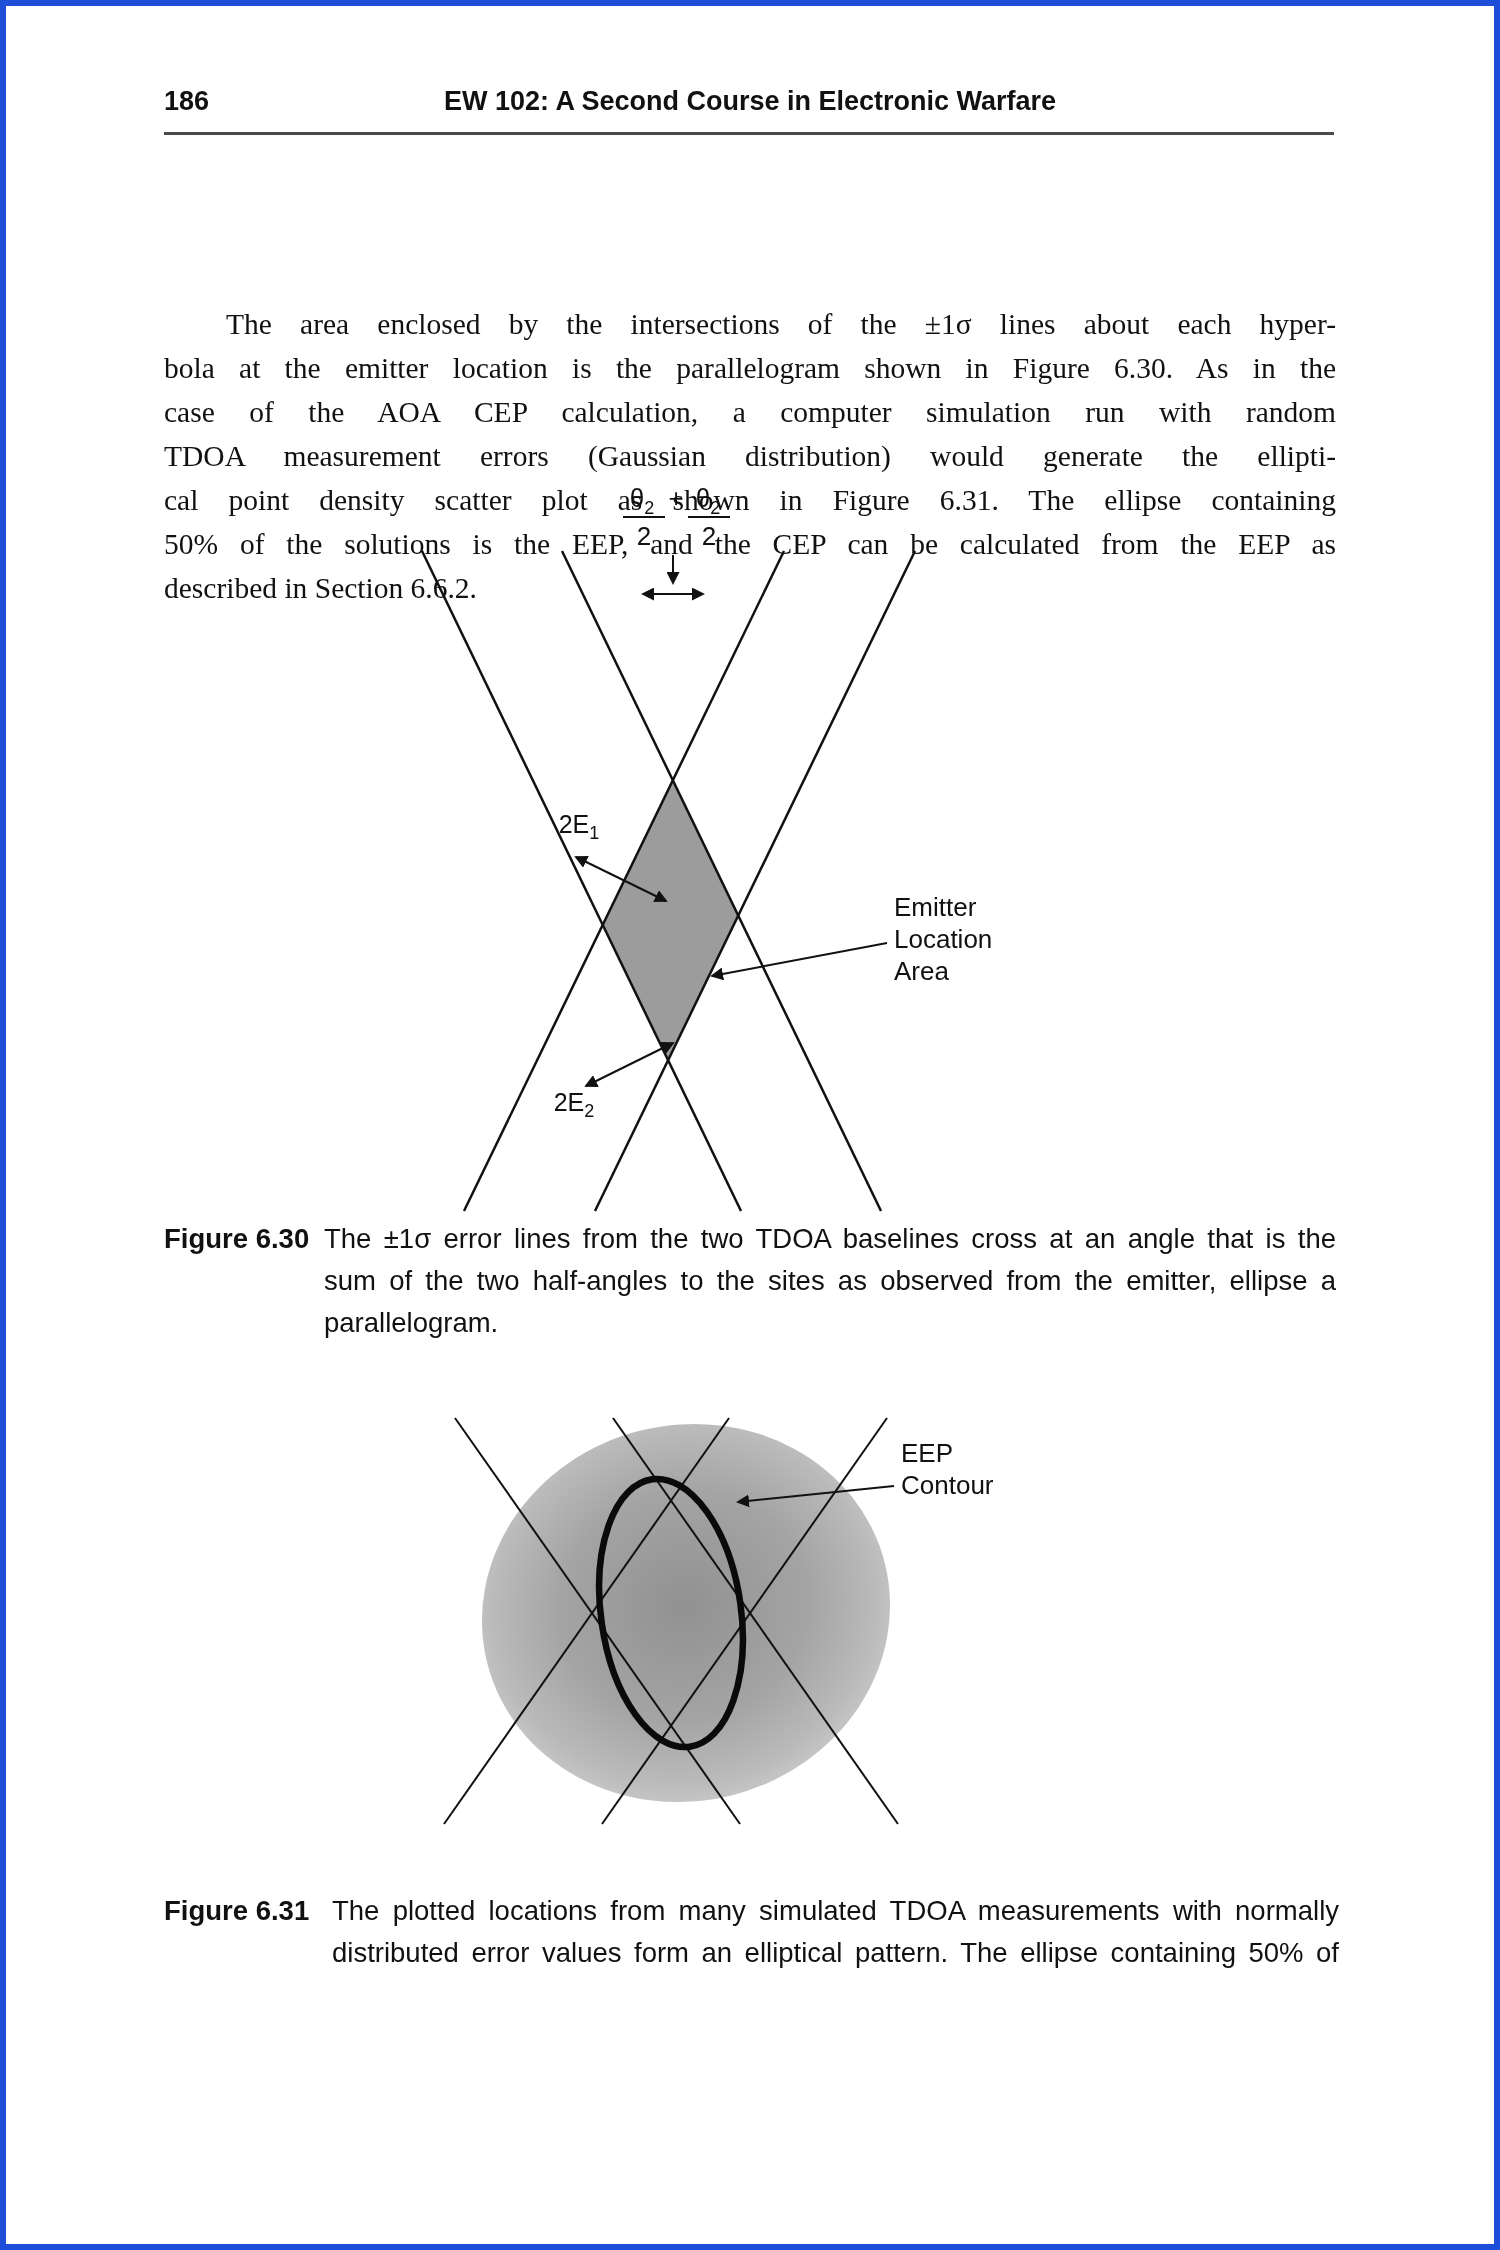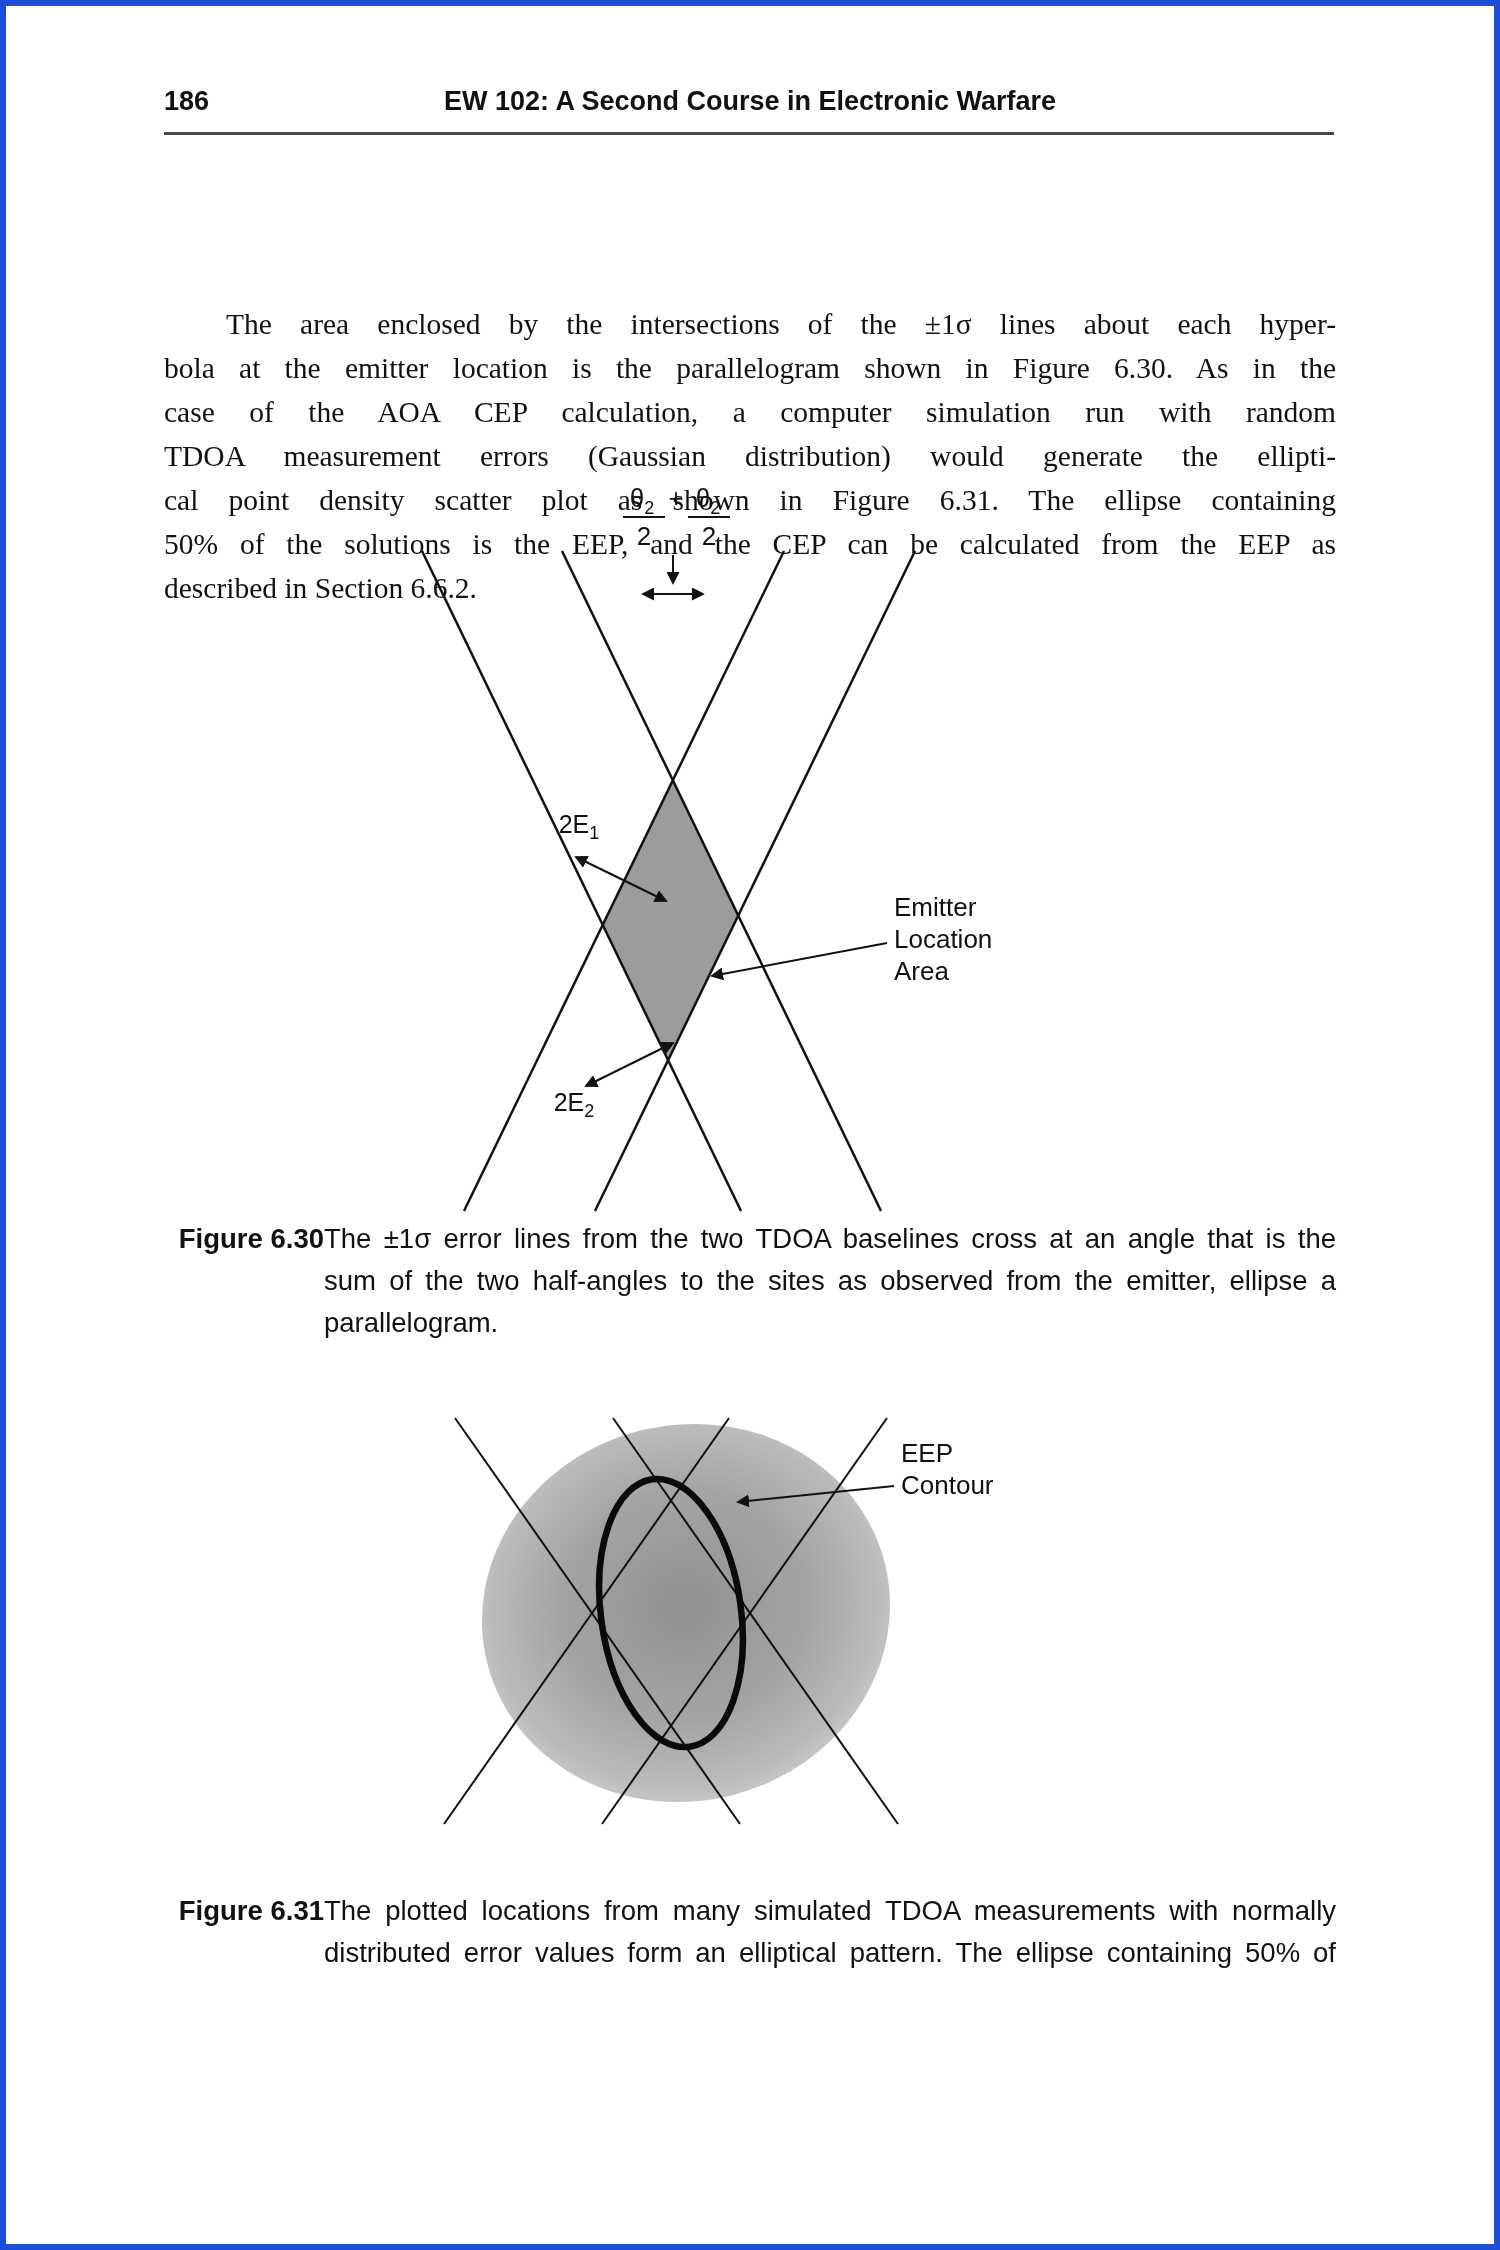--- a/index.html
+++ b/index.html
@@ -38,22 +38,22 @@
 
   
   .fig630 { position:absolute; left:330px; top:455px; }
   .fig631 { position:absolute; left:330px; top:1390px; }
   svg text { font-family:"Liberation Sans", sans-serif; fill:#111; }
 
   
   .caption { position:absolute; left:158px; width:1175px; display:flex;
              font-family:"Liberation Sans", sans-serif; font-size:27.5px; line-height:42px; }
   .cap630 { top:1212px; }
-  .cap631 { top:1884px; }
-  .cap-label { flex:0 0 160px; font-weight:700; white-space:nowrap;text-align:right; }
+  .cap631 { top:1884px;gap:8px; }
+  .cap-label { flex:0 0 160px; font-weight:700; white-space:nowrap; }
   .cap-body { width:1012px; }
   .cap-line { text-align:justify; text-align-last:justify; }
   .cap-line.last { text-align-last:left; }
 </style>
 </head>
 <body>
 
 <div class="page">
 
   <div class="header">

